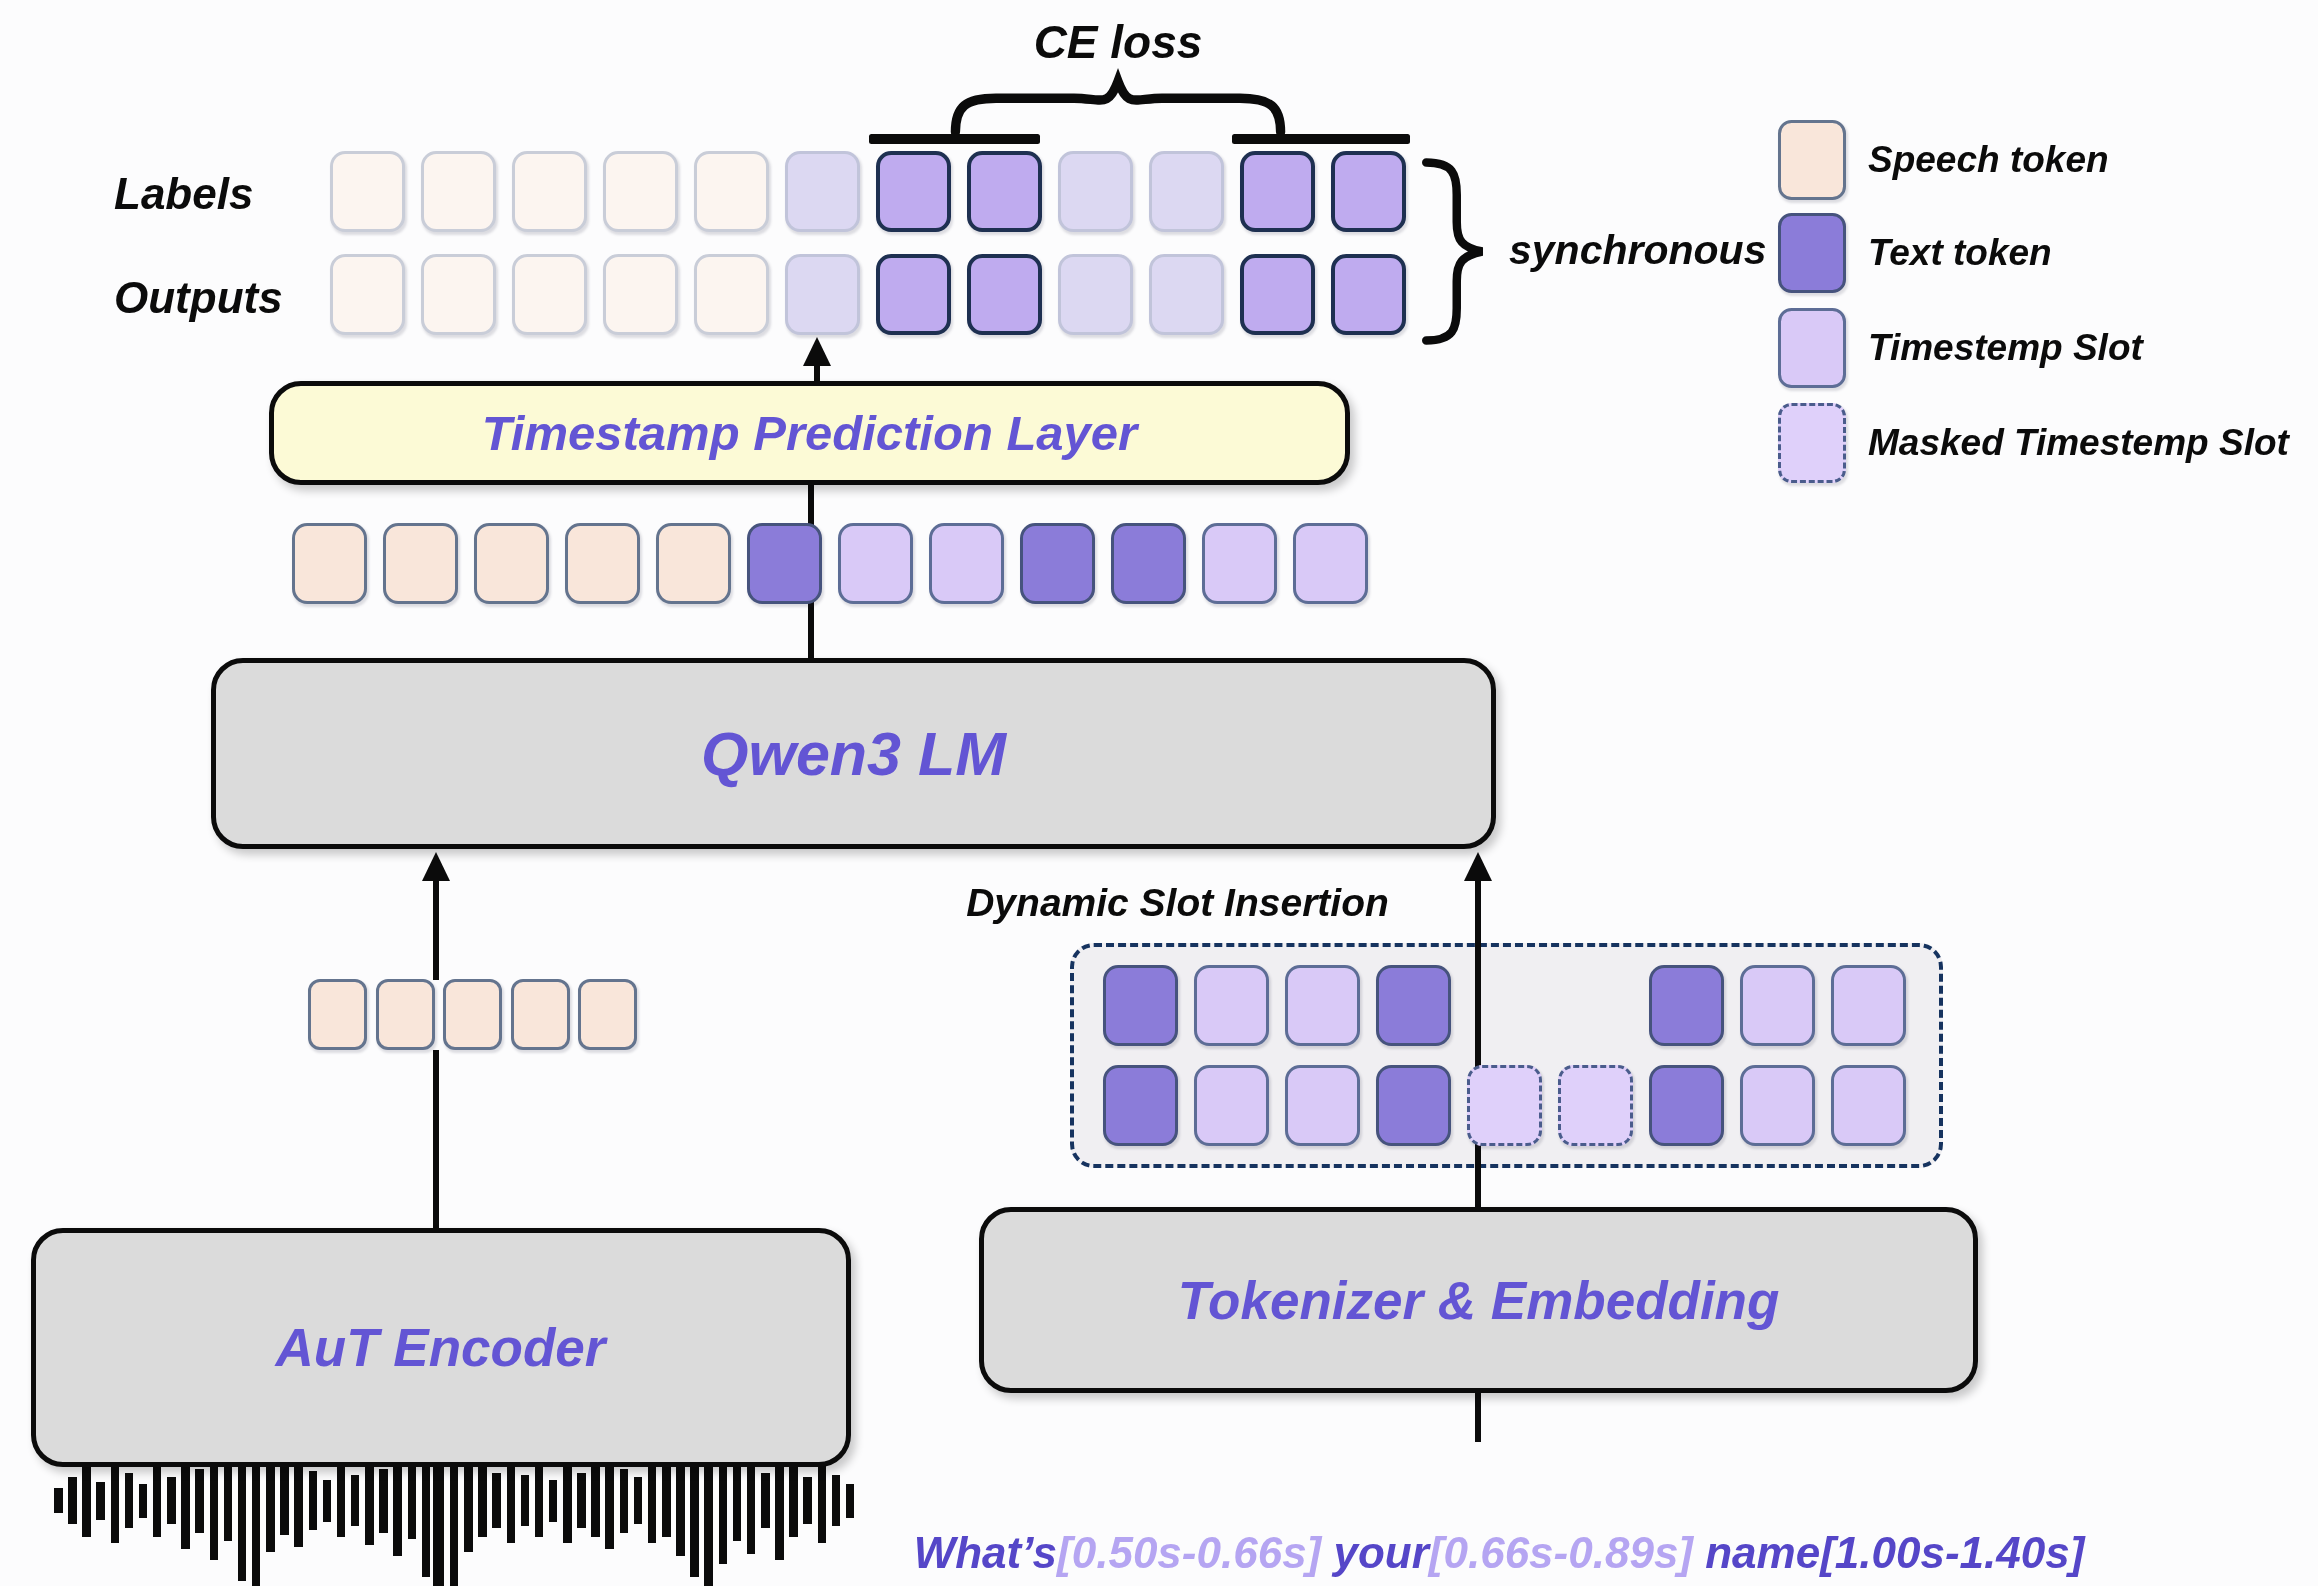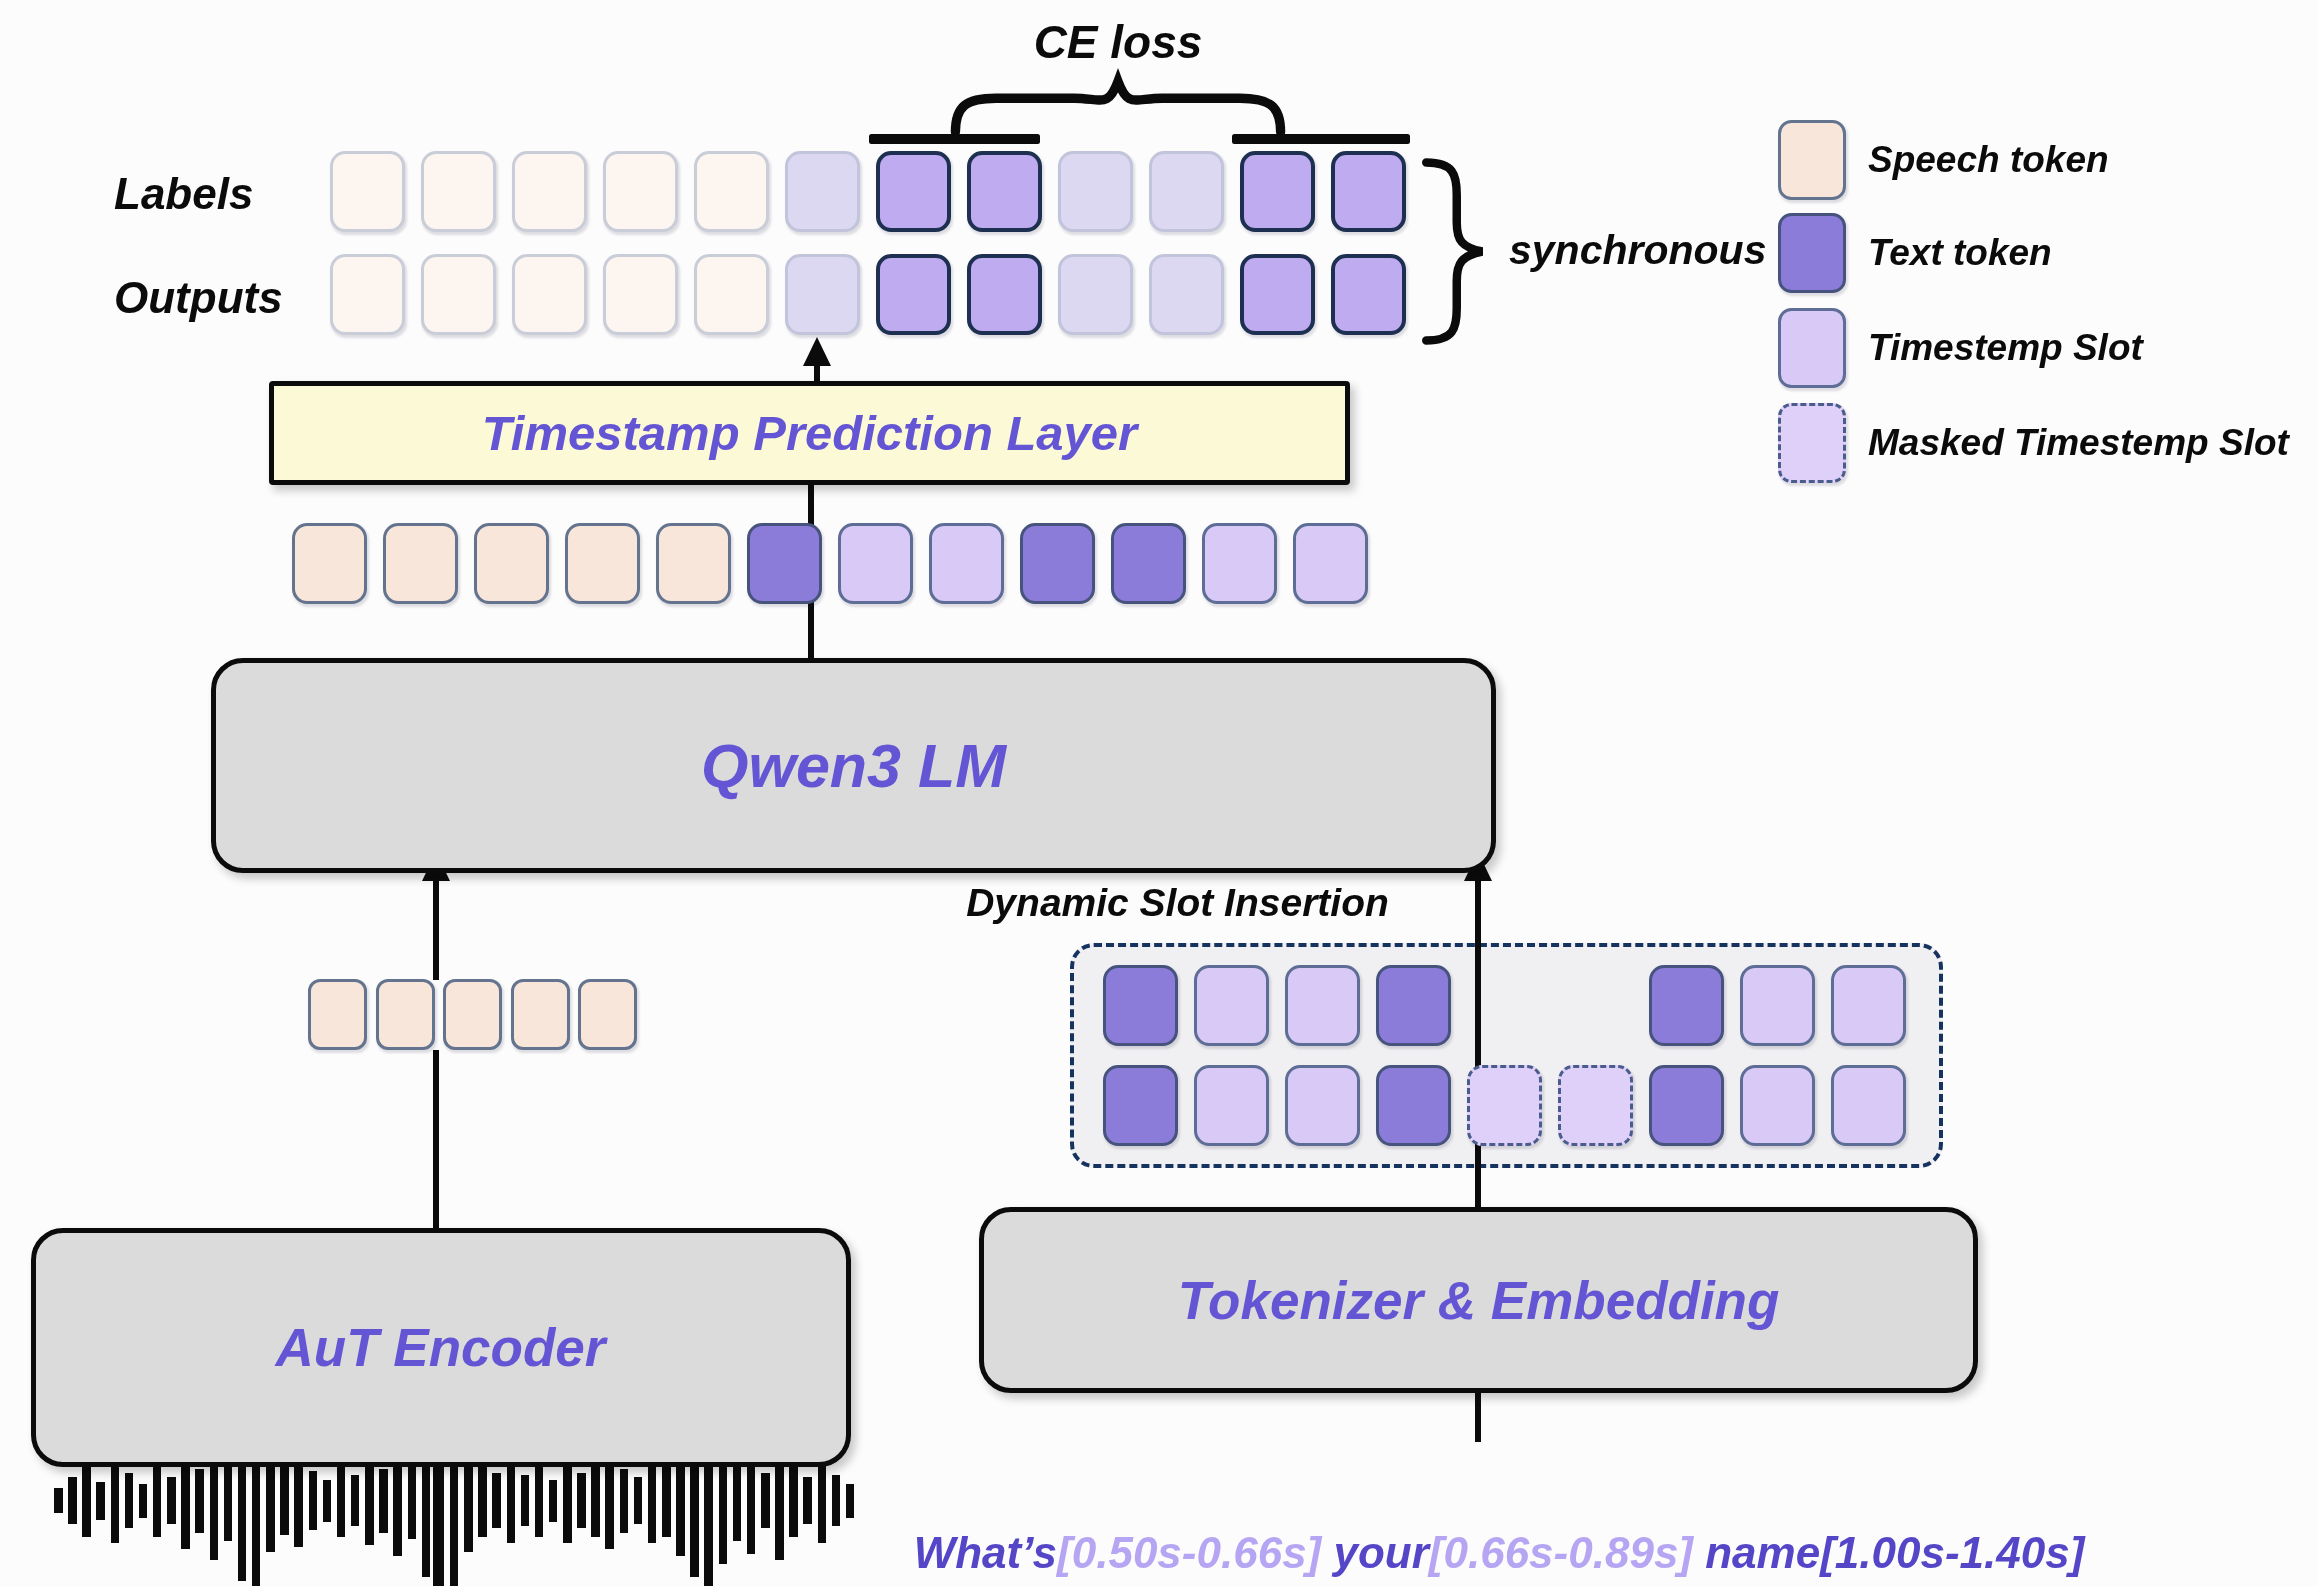--- a/index.html
+++ b/index.html
@@ -25,21 +25,21 @@
   .vline{position:absolute;width:6px;background:var(--ink);z-index:3;}
   .vline.behind{z-index:1;}
   .ahead{position:absolute;width:0;height:0;border-left:14.4px solid transparent;
          border-right:14.4px solid transparent;border-bottom:29px solid var(--ink);z-index:3;}
   .ubar{position:absolute;height:10.2px;background:var(--ink);border-radius:2.5px;z-index:2;}
   
   .bigbox{position:absolute;background:var(--box-gray);border:5.1px solid var(--ink);
           border-radius:32px;display:flex;align-items:center;justify-content:center;z-index:5;
           box-shadow:4.2px 5.1px 8.5px rgba(0,0,0,.2);box-sizing:border-box;}
   .bigbox .btitle{font-style:italic;font-weight:bold;color:var(--accent-purple);}
-  .yellow{background:var(--box-yellow);border-radius:4px;}
+  .yellow{background:var(--box-yellow);border-radius:32px;}
   .dashedbox{position:absolute;background:var(--dashed-fill);border:4.2px dashed var(--dashed-border);
              border-radius:24px;z-index:2;box-sizing:border-box;}
   
   .legend-row{position:absolute;display:flex;align-items:center;gap:22px;z-index:6;}
   .legend-tok{width:68px;height:80px;border-radius:13.5px;box-sizing:border-box;
               box-shadow:1.7px 2.5px 2.5px rgba(40,40,70,.15);}
   .legend-label{font-style:italic;font-weight:bold;font-size:37px;color:#0b0b0b;white-space:nowrap;}
   
   .wave{position:absolute;display:flex;align-items:center;justify-content:space-between;z-index:2;}
   .wbar{width:8.5px;background:var(--ink);}
@@ -135,21 +135,21 @@
       <div class="tok t-speech"></div>
       <div class="tok t-text"></div>
       <div class="tok t-slot"></div>
       <div class="tok t-slot"></div>
       <div class="tok t-text"></div>
       <div class="tok t-text"></div>
       <div class="tok t-slot"></div>
       <div class="tok t-slot"></div>
     </div>
 
-  <div class="bigbox" style="left:211px;top:658px;width:1285px;height:215px;">
+  <div class="bigbox" style="left:211px;top:658px;width:1285px;height:191px;">
     <span class="btitle" style="font-size:61px;">Qwen3 LM</span>
   </div>
 
   <div class="ahead" style="left:422px;top:852px;"></div>
   <div class="vline" style="left:433px;top:877px;height:103px;"></div>
 
   <div class="ahead" style="left:1464px;top:852px;"></div>
   <div class="vline" style="left:1475px;top:877px;height:334px;"></div>
 
   <div class="txt center" style="left:932px;top:881px;width:491px;font-size:39px;">Dynamic Slot Insertion</div>

